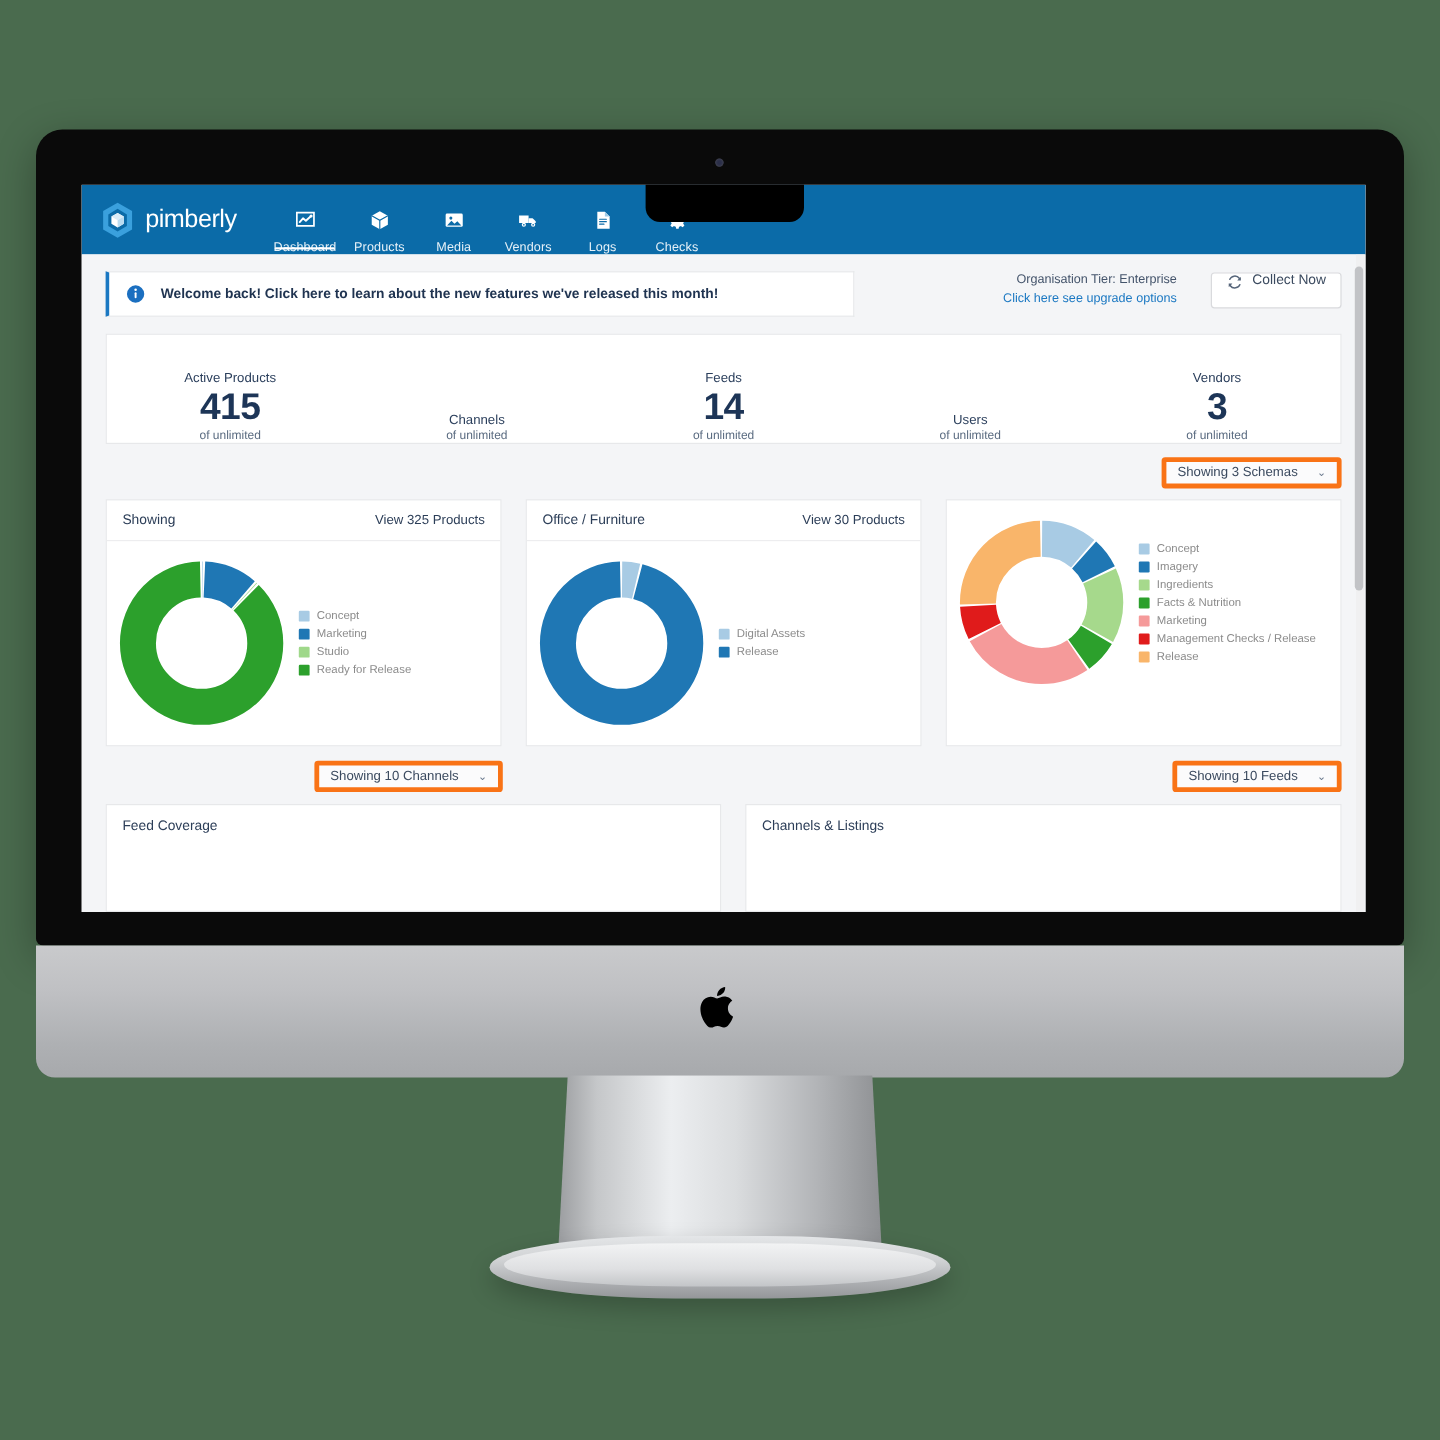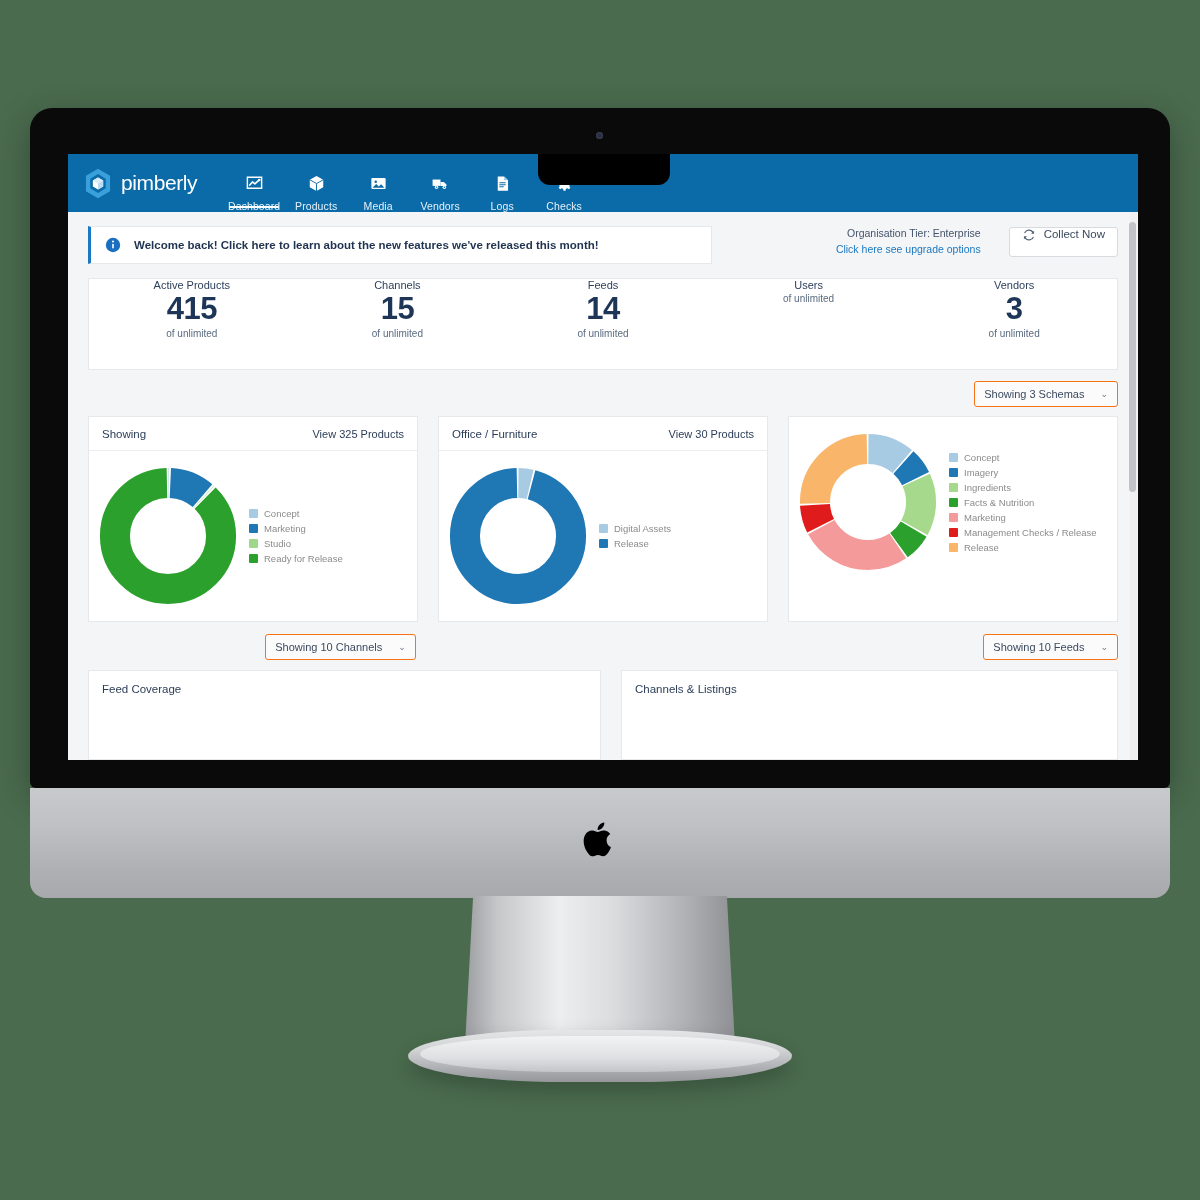--- a/index.html
+++ b/index.html
@@ -181,35 +181,35 @@
     font-size: 11.5px; color: #3b4a5f; cursor: pointer;
   }
   .collect-btn svg { width: 14px; height: 14px; fill: #56657a; }
 
   
   .kpi-card {
     margin-top: 14px;
     background: #ffffff;
     border: 1px solid #e7e8ea;
     height: 92px;
-    display: flex; align-items: flex-start;
+    display: flex; align-items: flex-end;
   }
   .kpi { flex: 1; text-align: center; }
   .kpi-label { font-size: 11px; color: #2b3f5c; }
   .kpi-value {
     font-size: 31px; color: #1d3557; font-weight: bold;
     line-height: 1.05; margin-top: 2px; letter-spacing: -0.5px;
   }
   .kpi-sub { font-size: 10px; color: #5a6b80; margin-top: 2px; }
 
   
   .dd-row { display: flex; justify-content: flex-end; margin-top: 11px; }
   .dropdown {
     height: 26px; padding: 0 9px;
-    background: #fbfbfc; border: 1px solid #f97316; border-radius: 3px;
+    background: #fbfbfc; border: 4px solid #f97316; border-radius: 3px;
     display: inline-flex; align-items: center; gap: 16px;
     font-size: 11px; color: #3b4a5f; cursor: pointer;
   }
   .dropdown .caret { font-size: 9px; color: #6b7a8e; }
 
   
   .schema-grid {
     margin-top: 9px;
     display: flex; gap: 20px;
   }
@@ -364,21 +364,20 @@
       </div>
 
       <div class="kpi-card">
         <div class="kpi">
           <div class="kpi-label">Active Products</div>
           <div class="kpi-value">415</div>
           <div class="kpi-sub">of unlimited</div>
         </div>
         <div class="kpi">
           <div class="kpi-label">Channels</div>
-          <div class="kpi-value">15</div>
           <div class="kpi-sub">of unlimited</div>
         </div>
         <div class="kpi">
           <div class="kpi-label">Feeds</div>
           <div class="kpi-value">14</div>
           <div class="kpi-sub">of unlimited</div>
         </div>
         <div class="kpi">
           <div class="kpi-label">Users</div>
           <div class="kpi-sub">of unlimited</div>

